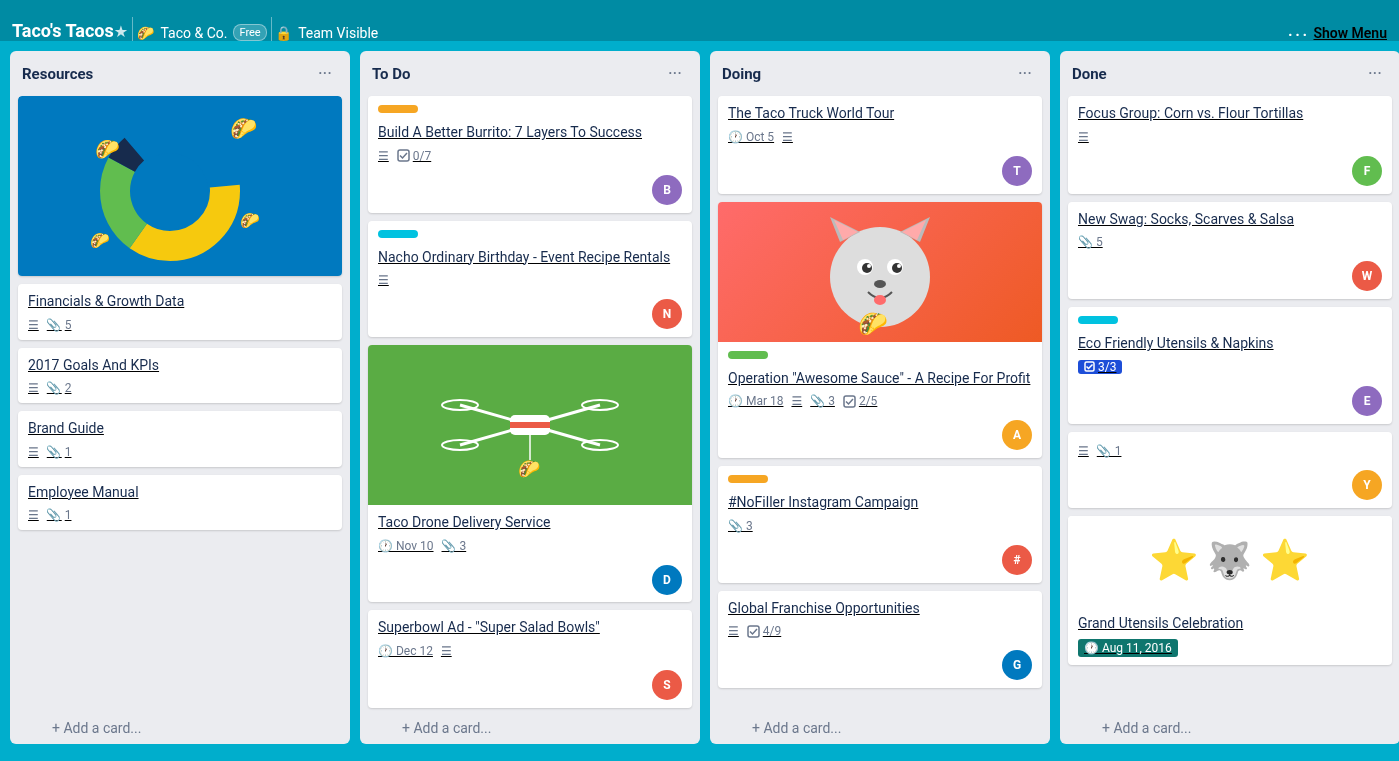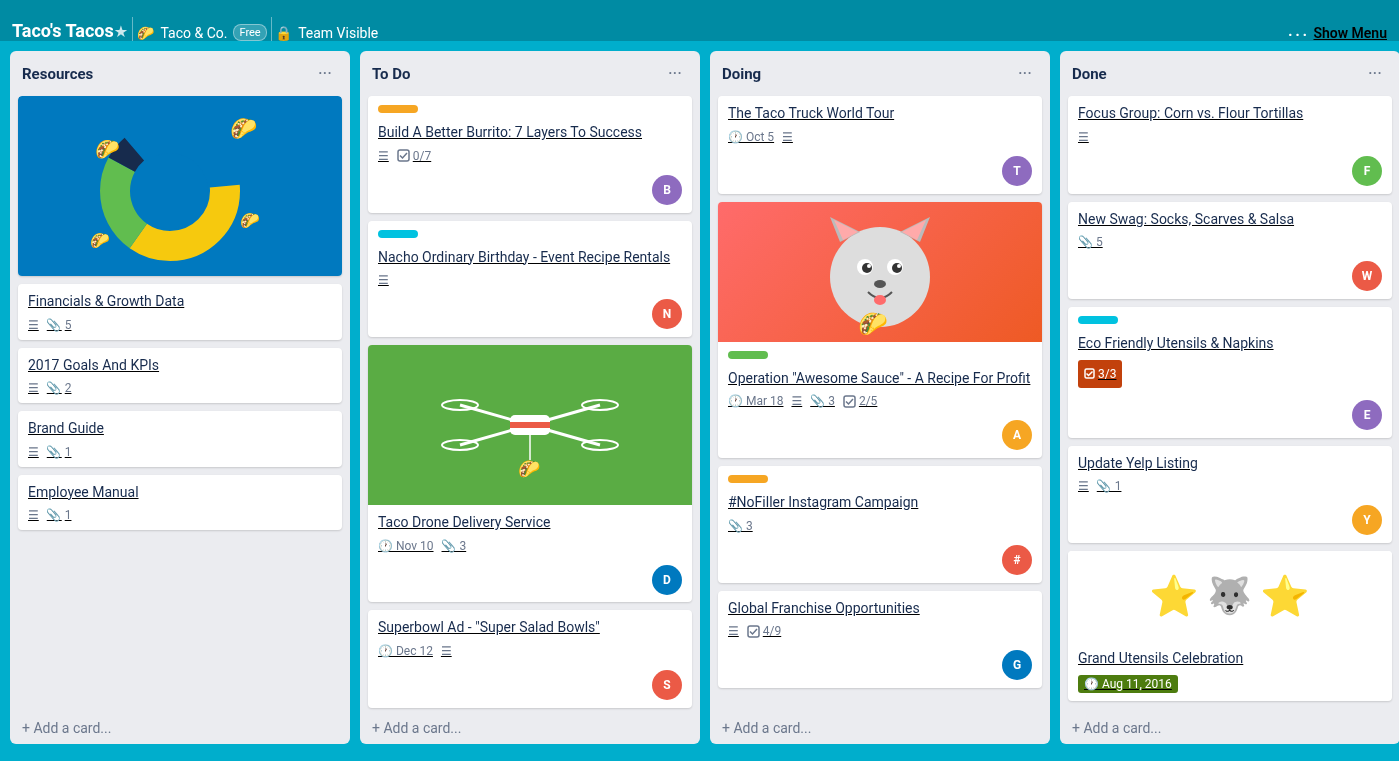--- a/index.html
+++ b/index.html
@@ -116,20 +116,21 @@
       padding: 4px 8px;
       display: flex;
       flex-direction: column;
       gap: 8px;
     }
     .add-card {
       padding: 8px 12px;
       color: #6B778C;
       font-size: 14px;
       cursor: pointer;
+      margin-left: 30px;
     }
 
     
     .card {
       background: white;
       border-radius: 4px;
       box-shadow: 0 1px 2px rgba(0,0,0,0.15);
       cursor: pointer;
       overflow: hidden;
     }
@@ -179,31 +180,31 @@
       color: white;
     }
 
     
     .badge-check {
       display: flex;
       align-items: center;
       gap: 3px;
       font-size: 12px;
       color: white;
-      background: #c2410c;
+      background: #1d4ed8;
       border-radius: 3px;
-      padding: 7px 6px;
+      padding: 0 6px;
     }
     .badge-date {
       display: flex;
       align-items: center;
       gap: 3px;
       font-size: 12px;
       color: white;
-      background: #4d7c0f;
+      background: #0f766e;
       border-radius: 3px;
       padding: 2px 6px;
     }
 
     
     .resources-img {
       width: 100%;
       height: 180px;
       background: #0079BF;
       border-radius: 4px 4px 0 0;
@@ -595,21 +596,20 @@
           </div>
         </div>
         <div class="card-footer">
           <div></div>
           <div class="avatar-circle" style="background:#8E6BBF;">E</div>
         </div>
       </div>
 
       <div class="card">
         <div class="card-body">
-          <div class="card-title">Update Yelp Listing</div>
           <div class="card-meta">
             <span class="card-meta-item">☰</span>
             <span class="card-meta-item">📎 1</span>
           </div>
         </div>
         <div class="card-footer">
           <div></div>
           <div class="avatar-circle" style="background:#F6A623;">Y</div>
         </div>
       </div>

